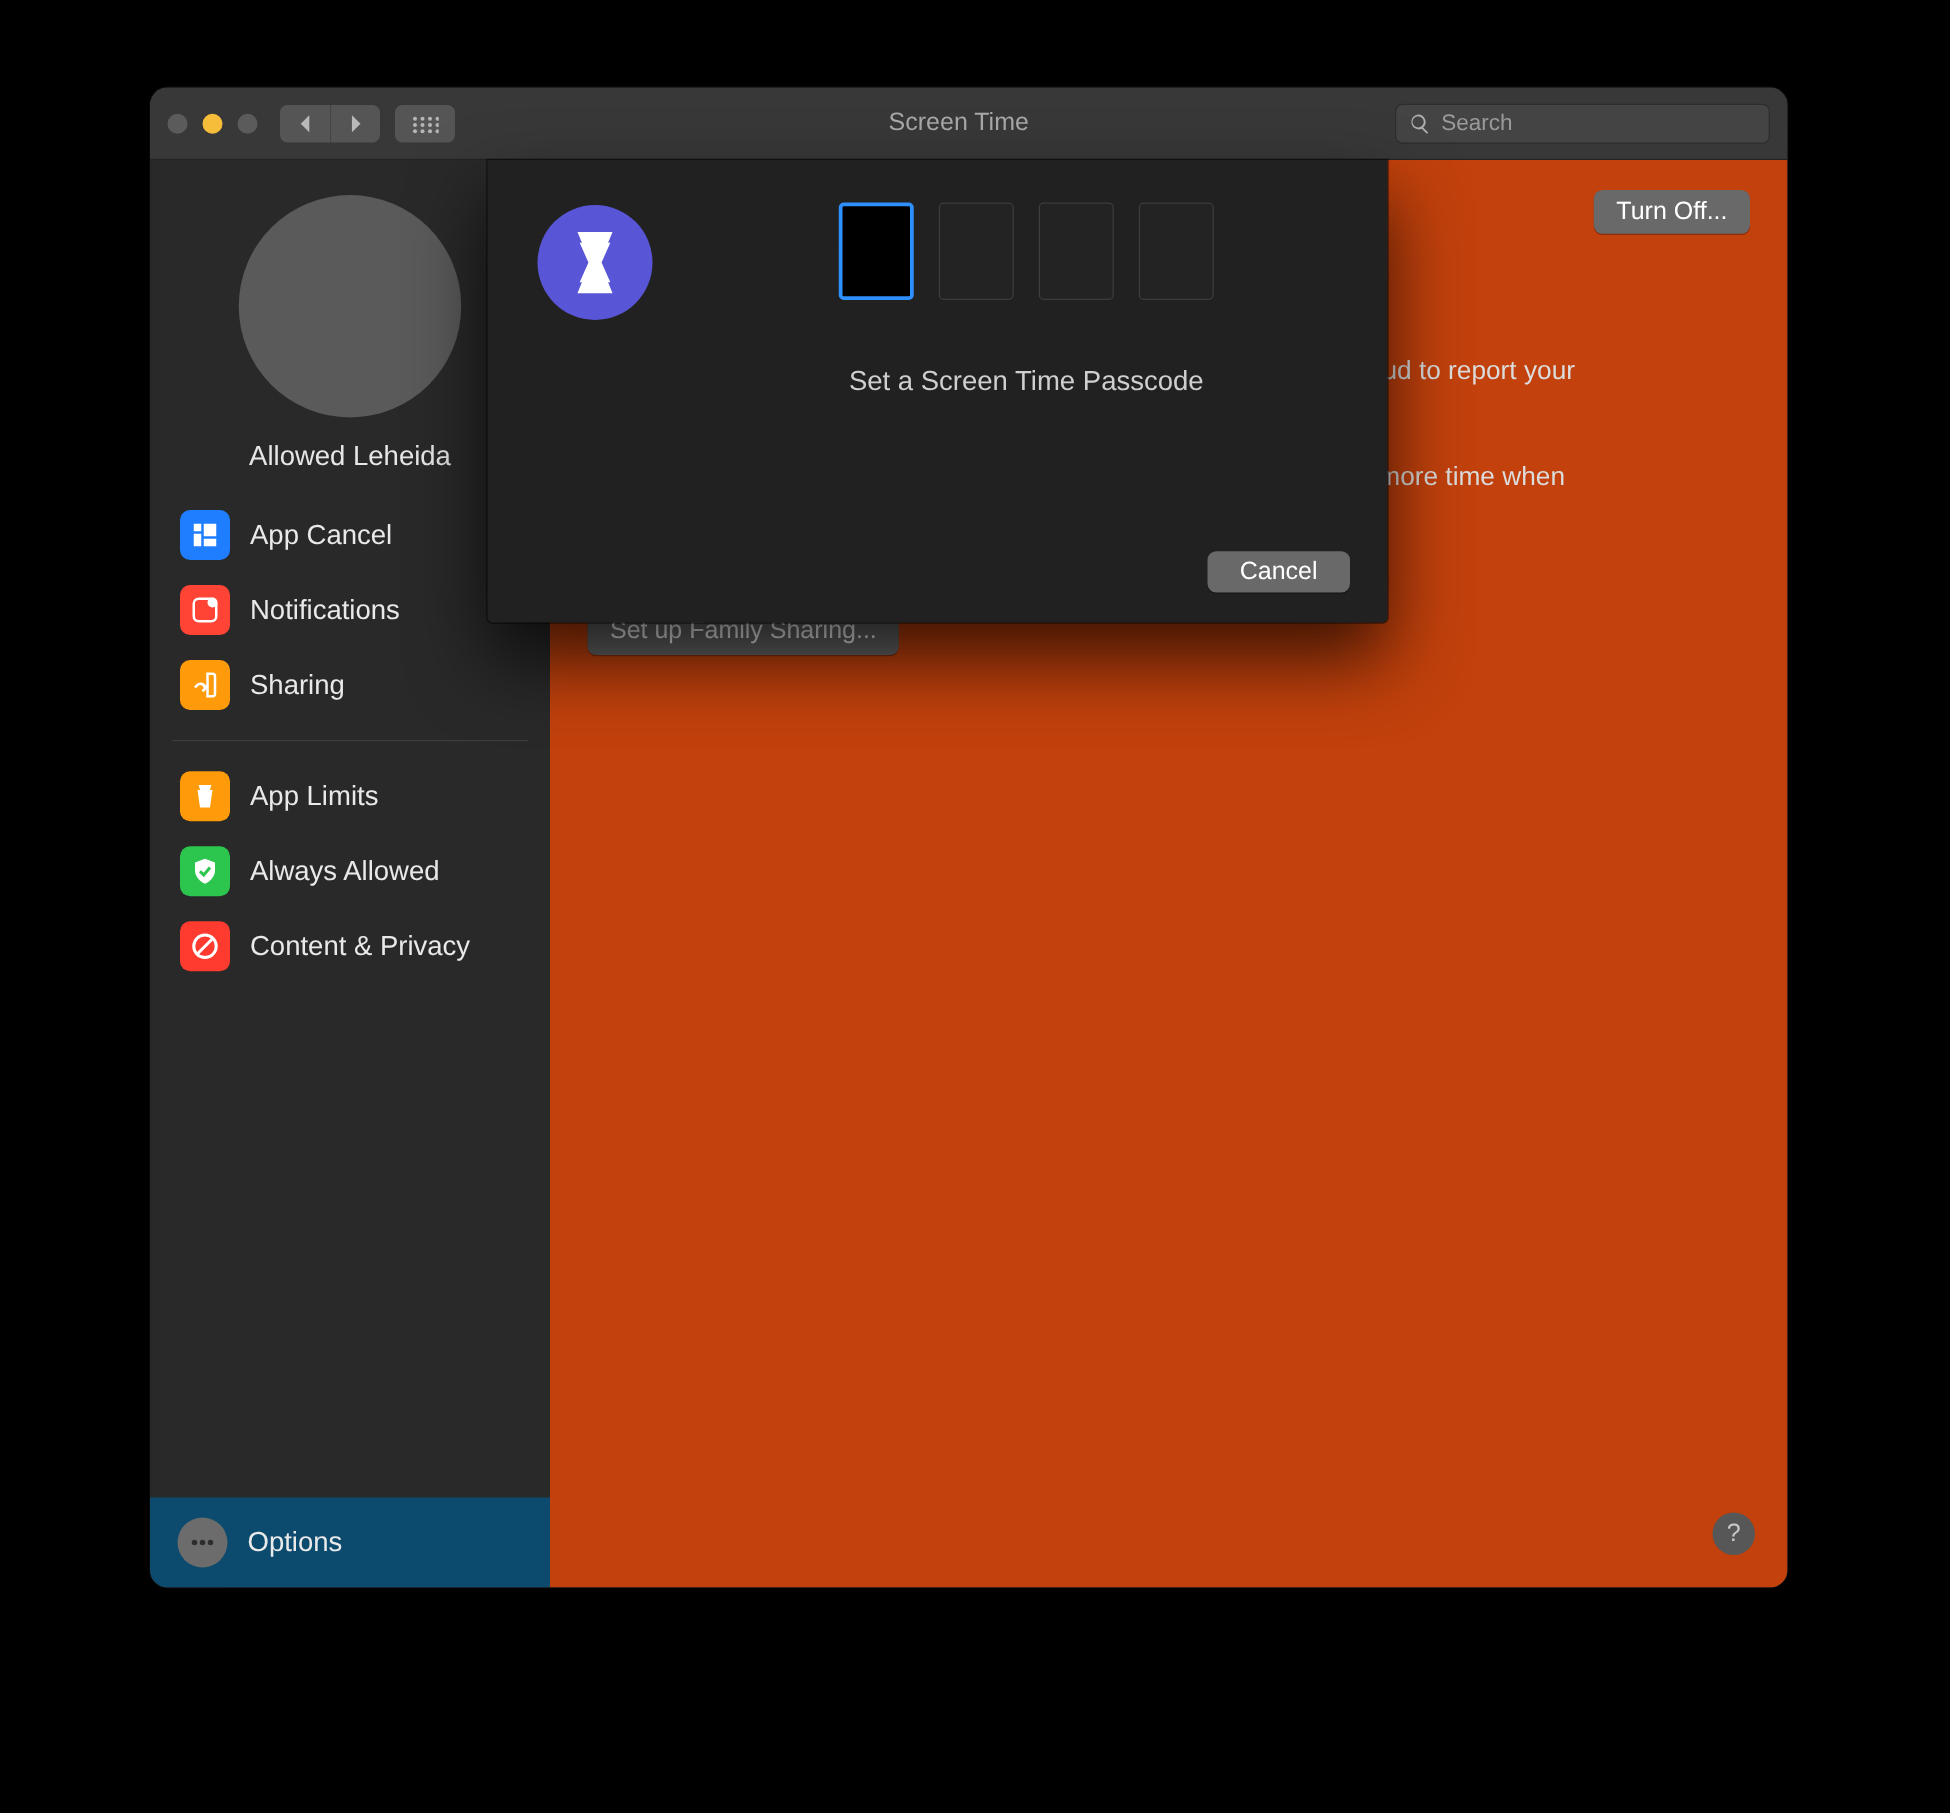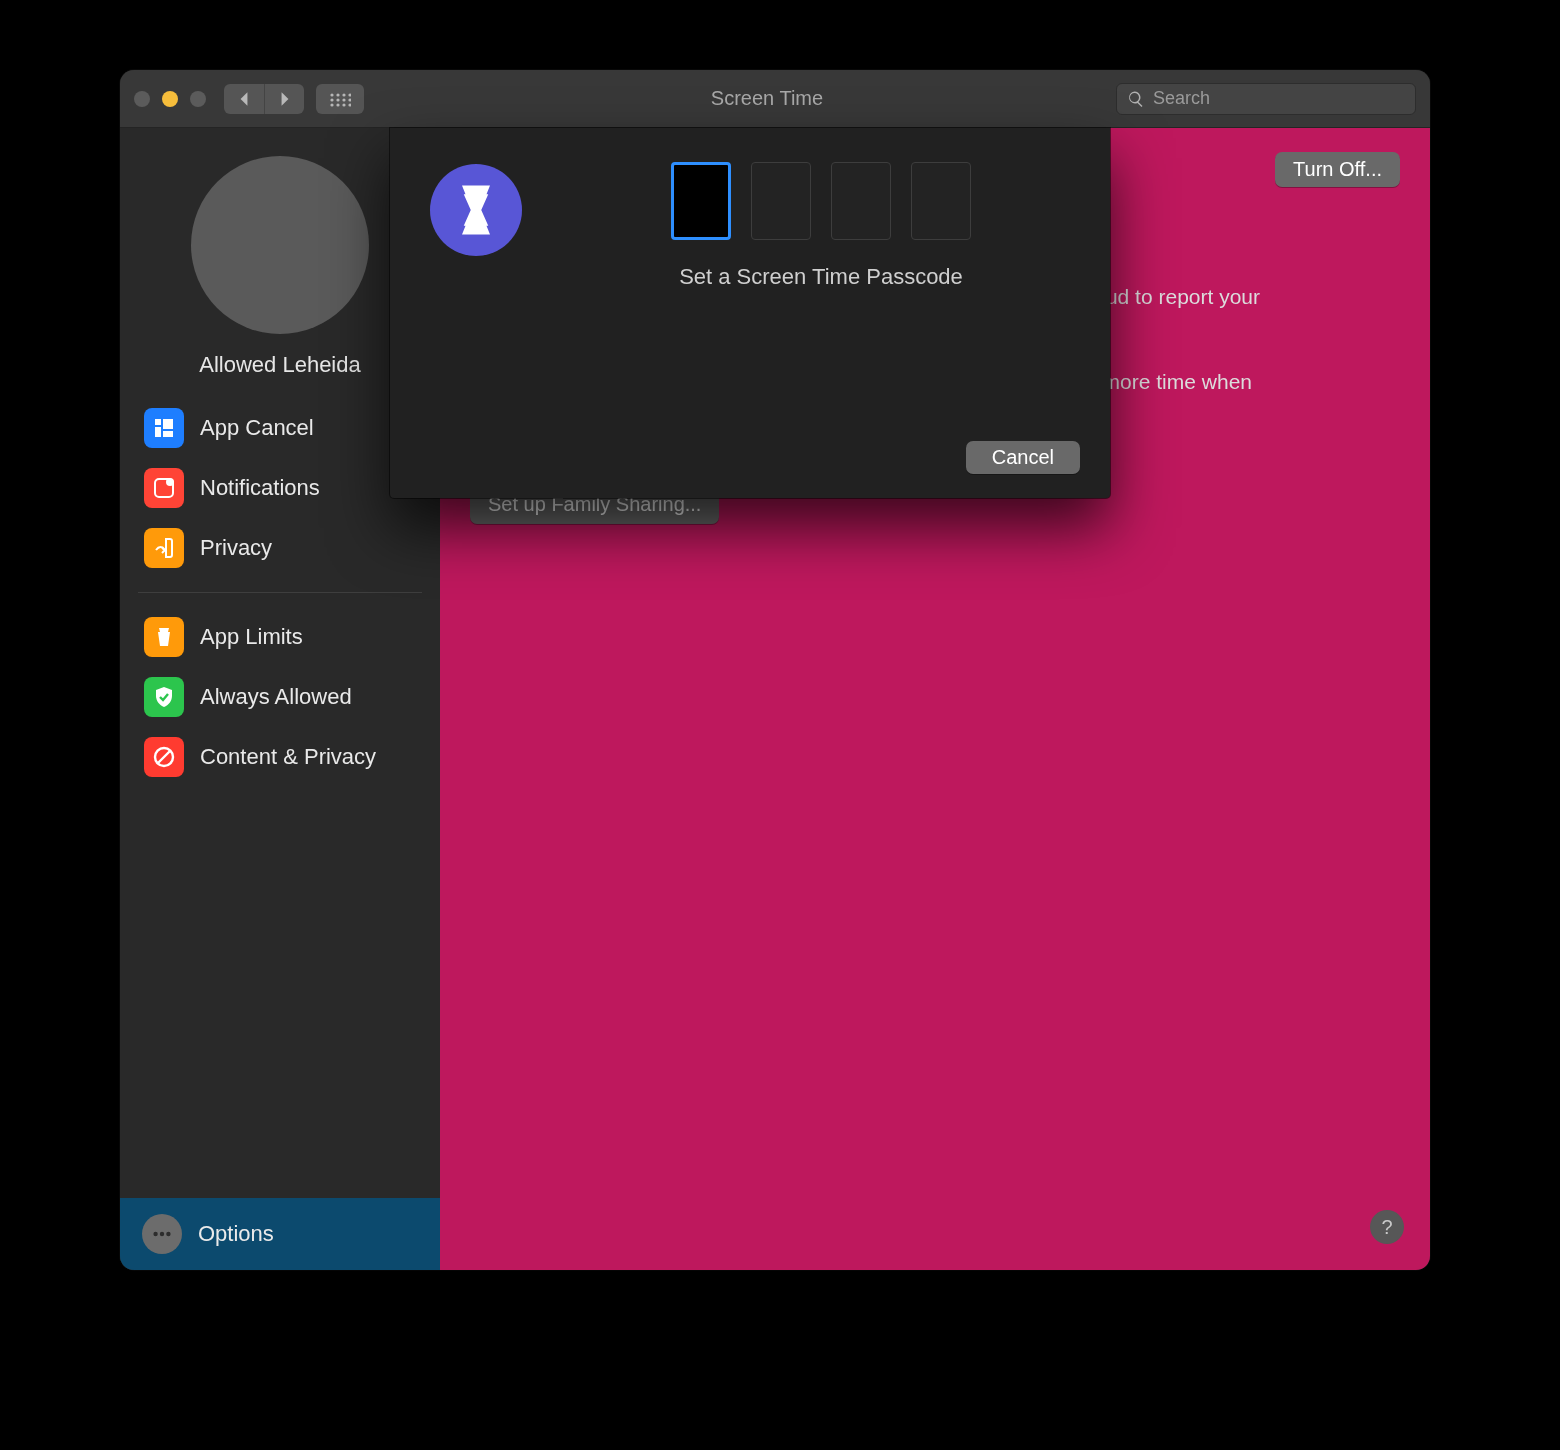--- a/index.html
+++ b/index.html
@@ -34,21 +34,21 @@
   }
   .search svg { fill: #b0b0b0; flex: 0 0 auto; }
   .search input {
     flex: 1; background: transparent; border: 0; outline: 0; color: #ddd;
     font-size: 18px; margin-left: 8px;
   }
   .search input::placeholder { color: #9a9a9a; }
 
   .body { display: flex; height: calc(100% - 58px); }
   .sidebar { width: 320px; background: #292929; display:flex; flex-direction:column; }
-  .main { flex: 1; background: #be185d; position: relative; padding: 24px 30px; }
+  .main { flex: 1; background: #c2410c; position: relative; padding: 24px 30px; }
 
   .avatar-block { display:flex; flex-direction:column; align-items:center; padding-top: 28px; padding-bottom: 6px;}
   .avatar { width: 178px; height: 178px; border-radius: 50%; background: #5a5a5a; }
   .username { margin-top: 18px; font-size: 22px; color: #e6e6e6; }
 
   .menu { padding: 14px 18px 0 18px; }
   .menu-divider { height:1px; background:#3e3e3e; margin: 14px 0; }
   .menu-item { display:flex; align-items:center; gap: 16px; padding: 10px 6px; border-radius:4px; cursor:default; }
   .menu-item .label { font-size: 22px; color: #e9e9e9; }
   .micon { width: 40px; height: 40px; border-radius: 8px; display:flex; align-items:center; justify-content:center; flex:0 0 auto;}
@@ -92,21 +92,21 @@
   .sheet {
     position:absolute; top:58px; left:270px; width:720px; height:370px;
     background:#212121; border-radius:0 0 4px 4px;
     box-shadow: 0 30px 60px rgba(0,0,0,.7), 0 0 0 1px rgba(0,0,0,.5);
     padding: 30px 30px 24px 40px;
     display:flex; flex-direction:column;
   }
   .sheet-top { display:flex; align-items:flex-start; gap: 40px; }
   .st-icon { width:92px; height:92px; border-radius:50%; background:#5856d6; display:flex; align-items:center; justify-content:center; flex:0 0 auto; margin-top:6px;}
   .st-icon svg { width:44px; height:56px; fill:#fff; }
-  .passcode-area { flex:1; display:flex; flex-direction:column; align-items:center; padding-top:4px;}
+  .passcode-area { flex:1; display:flex; flex-direction:column; align-items:center; padding-top:4px;gap:28px;}
   .pin-row { display:flex; gap:20px; }
   .pin {
     width:60px; height:78px; background:#232323; border:1px solid #3d3d3d; border-radius:4px;
   }
   .pin.active { border:3px solid #2e8fff; background:#000; }
   .pin-caption { margin-top:24px; font-size:22px; color:#cfcfcf; text-align:center;}
   .sheet-actions { margin-top:auto; display:flex; justify-content:flex-end; }
   .sheet-actions .mac-btn { padding: 5px 26px; }
 
 </style>
@@ -185,21 +185,21 @@
             </div>
             <span class="label">Notifications</span>
           </div>
           <div class="menu-item">
             <div class="micon ic-orange">
               <svg viewBox="0 0 24 24">
                   <path d="M14 3h4a2 2 0 012 2v14a2 2 0 01-2 2h-4zM4 14c3-4 6-4 8 0" fill="none" stroke="#fff" stroke-width="2"></path>
                   <path d="M10 11l3 3-3 3" fill="none" stroke="#fff" stroke-width="2"></path>
                 </svg>
             </div>
-            <span class="label">Privacy</span>
+            <span class="label">Sharing</span>
           </div>
 
           <div class="menu-divider"></div>
 
           <div class="menu-item">
             <div class="micon ic-orange2">
               <svg viewBox="0 0 24 24">
                   <path d="M7 3h10l-1 4h-8zM6 7h12l-2 14H8z"></path>
                 </svg>
             </div>

